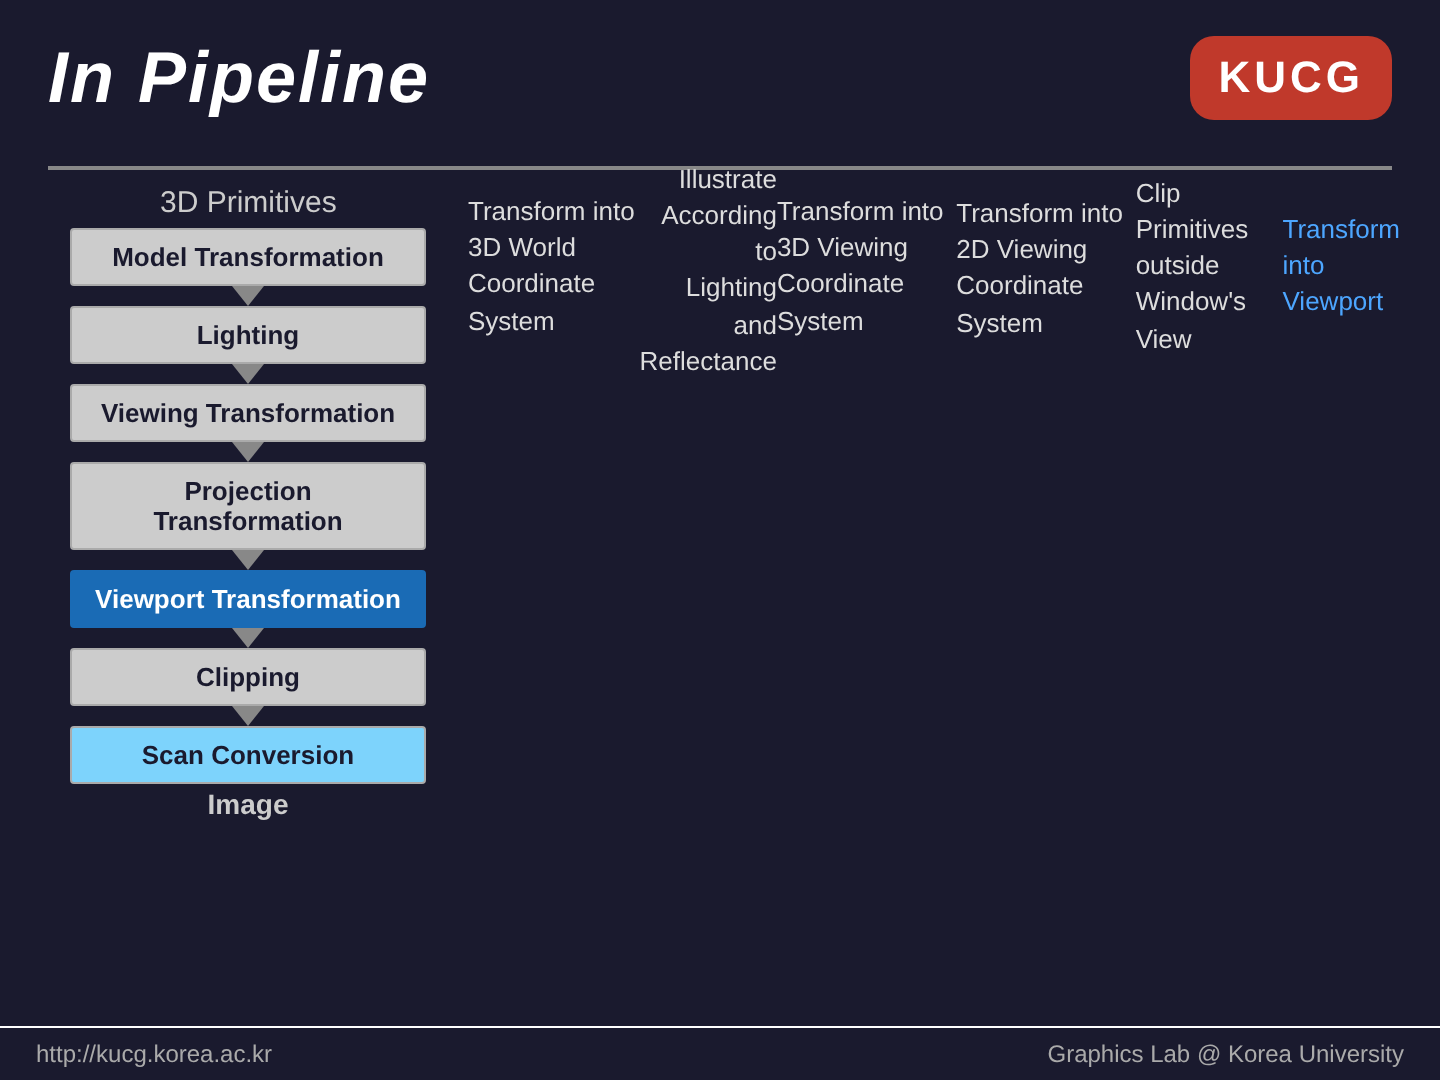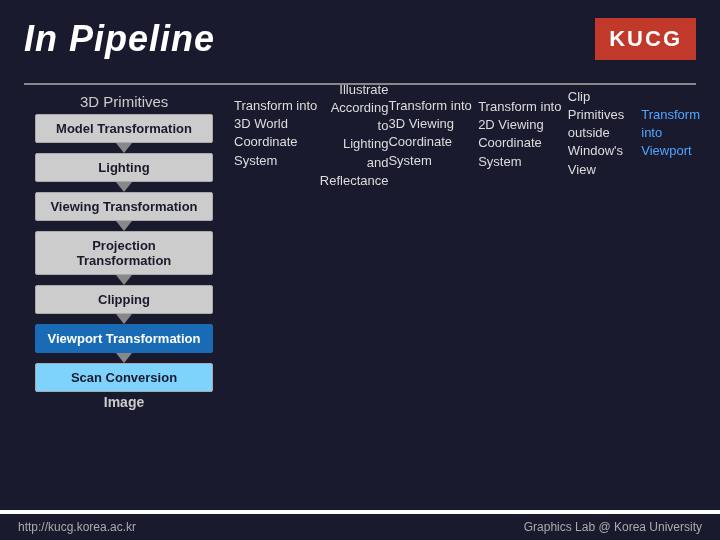--- a/index.html
+++ b/index.html
@@ -35,21 +35,21 @@
       letter-spacing: 1px;
     }
 
     .kucg-logo {
       background: #c0392b;
       color: white;
       font-size: 22px;
       font-weight: bold;
       padding: 8px 14px;
       letter-spacing: 2px;
-      border-radius: 0;
+      border-radius: 12px;
       line-height: 1.2;
     }
 
     
     .divider {
       height: 2px;
       background: #888;
       margin: 0 24px 8px 24px;
     }
 
@@ -145,21 +145,21 @@
 
     
     .footer {
       position: absolute;
       bottom: 0;
       left: 0;
       right: 0;
       display: flex;
       justify-content: space-between;
       padding: 6px 18px;
-      border-top: 4px solid #ffffff;
+      border-top: 1px solid #ffffff;
       margin-top: 28px;
     }
 
     .footer-left {
       color: #aaaaaa;
       font-size: 12px;
     }
 
     .footer-right {
       color: #aaaaaa;
@@ -206,26 +206,26 @@
         <div class="box">Viewing Transformation</div>
         <div class="arrow"></div>
       </div>
 
       <div class="pipeline-item">
         <div class="box">Projection Transformation</div>
         <div class="arrow"></div>
       </div>
 
       <div class="pipeline-item">
+        <div class="box highlighted">Viewport Transformation</div>
+        <div class="arrow"></div>
+      </div>
+
+      <div class="pipeline-item">
         <div class="box">Clipping</div>
-        <div class="arrow"></div>
-      </div>
-
-      <div class="pipeline-item">
-        <div class="box highlighted">Viewport Transformation</div>
         <div class="arrow"></div>
       </div>
 
       <div class="pipeline-item">
         <div class="box scan">Scan Conversion</div>
       </div>
 
       <div class="image-label">Image</div>
     </div>
 

